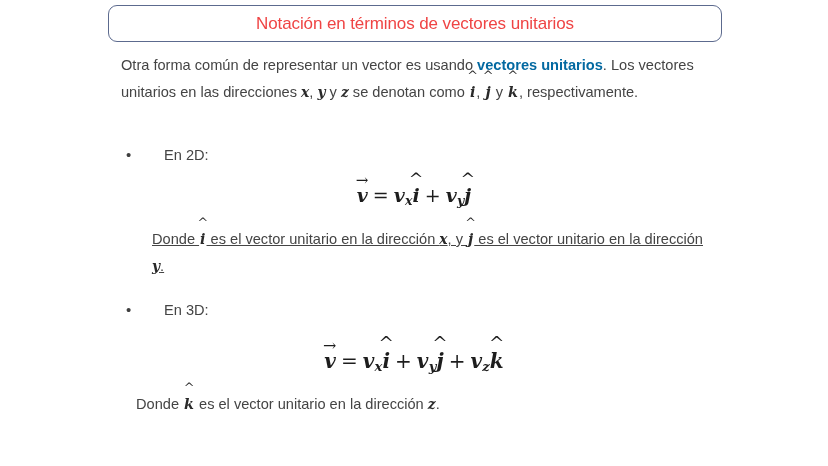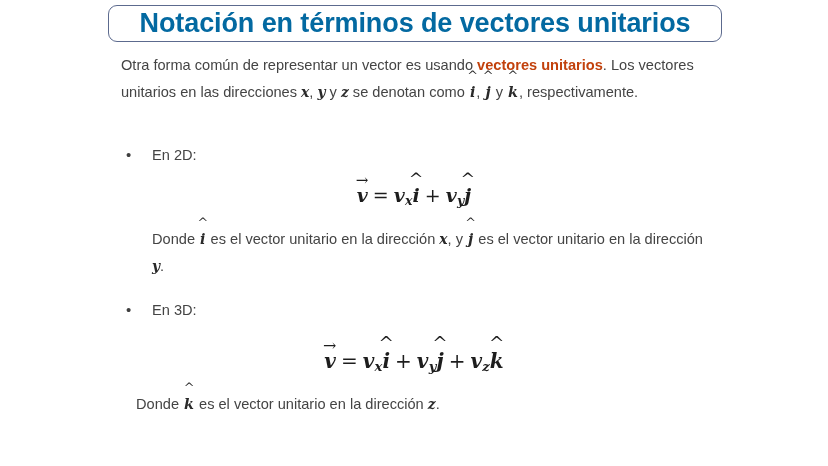--- a/index.html
+++ b/index.html
@@ -25,52 +25,52 @@
     height: 37px;
     box-sizing: border-box;
     border: 1.4px solid #5c6a8e;
     border-radius: 9px;
     background: #ffffff;
     display: flex;
     align-items: center;
     justify-content: center;
   }
   .title-text {
-    font-size: 27px;
-    color: #0369a1;
+    font-size: 17px;
+    color: #ef4444;
     letter-spacing: -0.1px;
     white-space: nowrap;
     line-height: 1;
-    font-weight: bold;
   }
 
   
   .body-area {
     position: absolute;
     left: 0;
     top: 46px;
     width: 828px;
   }
   .para {
     position: absolute;
     color: #444444;
     font-size: 14.6px;
     line-height: 27px;
   }
-  .para b { color: #c2410c; font-weight: bold; }
+  .para b { color: #0369a1; font-weight: bold; }
 
   #intro-para {
     left: 121px;
     top: 6px;
     width: 578px;
   }
   #donde-2d {
     left: 152px;
     top: 180px;
     width: 552px;
+    text-decoration: underline;
   }
   #donde-3d {
     left: 136px;
     top: 345px;
     width: 552px;
   }
 
   
   .bullet-row {
     position: absolute;
@@ -82,21 +82,21 @@
   }
   #bullet-2d { top: 101px; }
   #bullet-3d { top: 256px; }
   .bullet-dot {
     width: 14px;
     font-size: 15px;
     line-height: 1;
     color: #3f3f3f;
   }
   .bullet-label {
-    margin-left: 12px;
+    margin-left: 24px;
     line-height: 1;
   }
 
   
   .formula {
     position: absolute;
     left: 0;
     width: 828px;
     text-align: center;
     font-family: "DejaVu Serif", serif;

